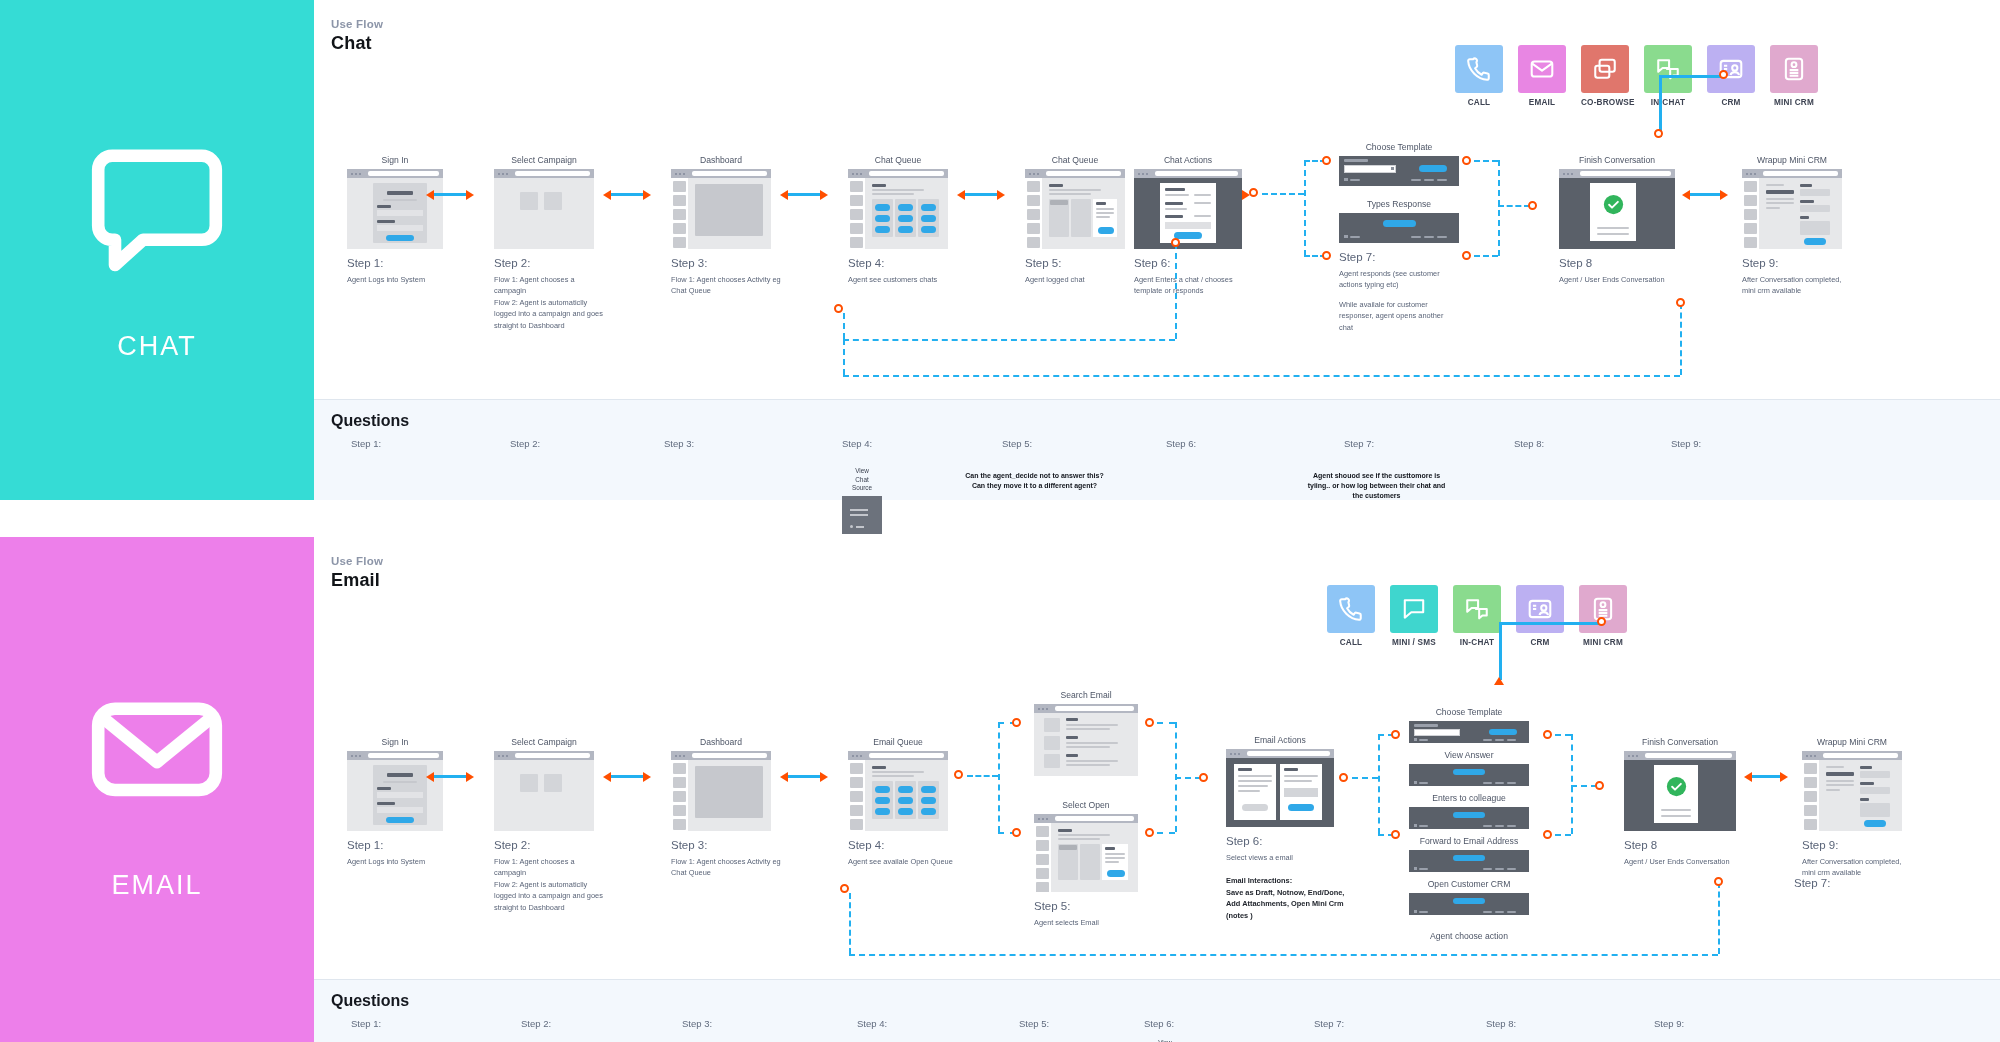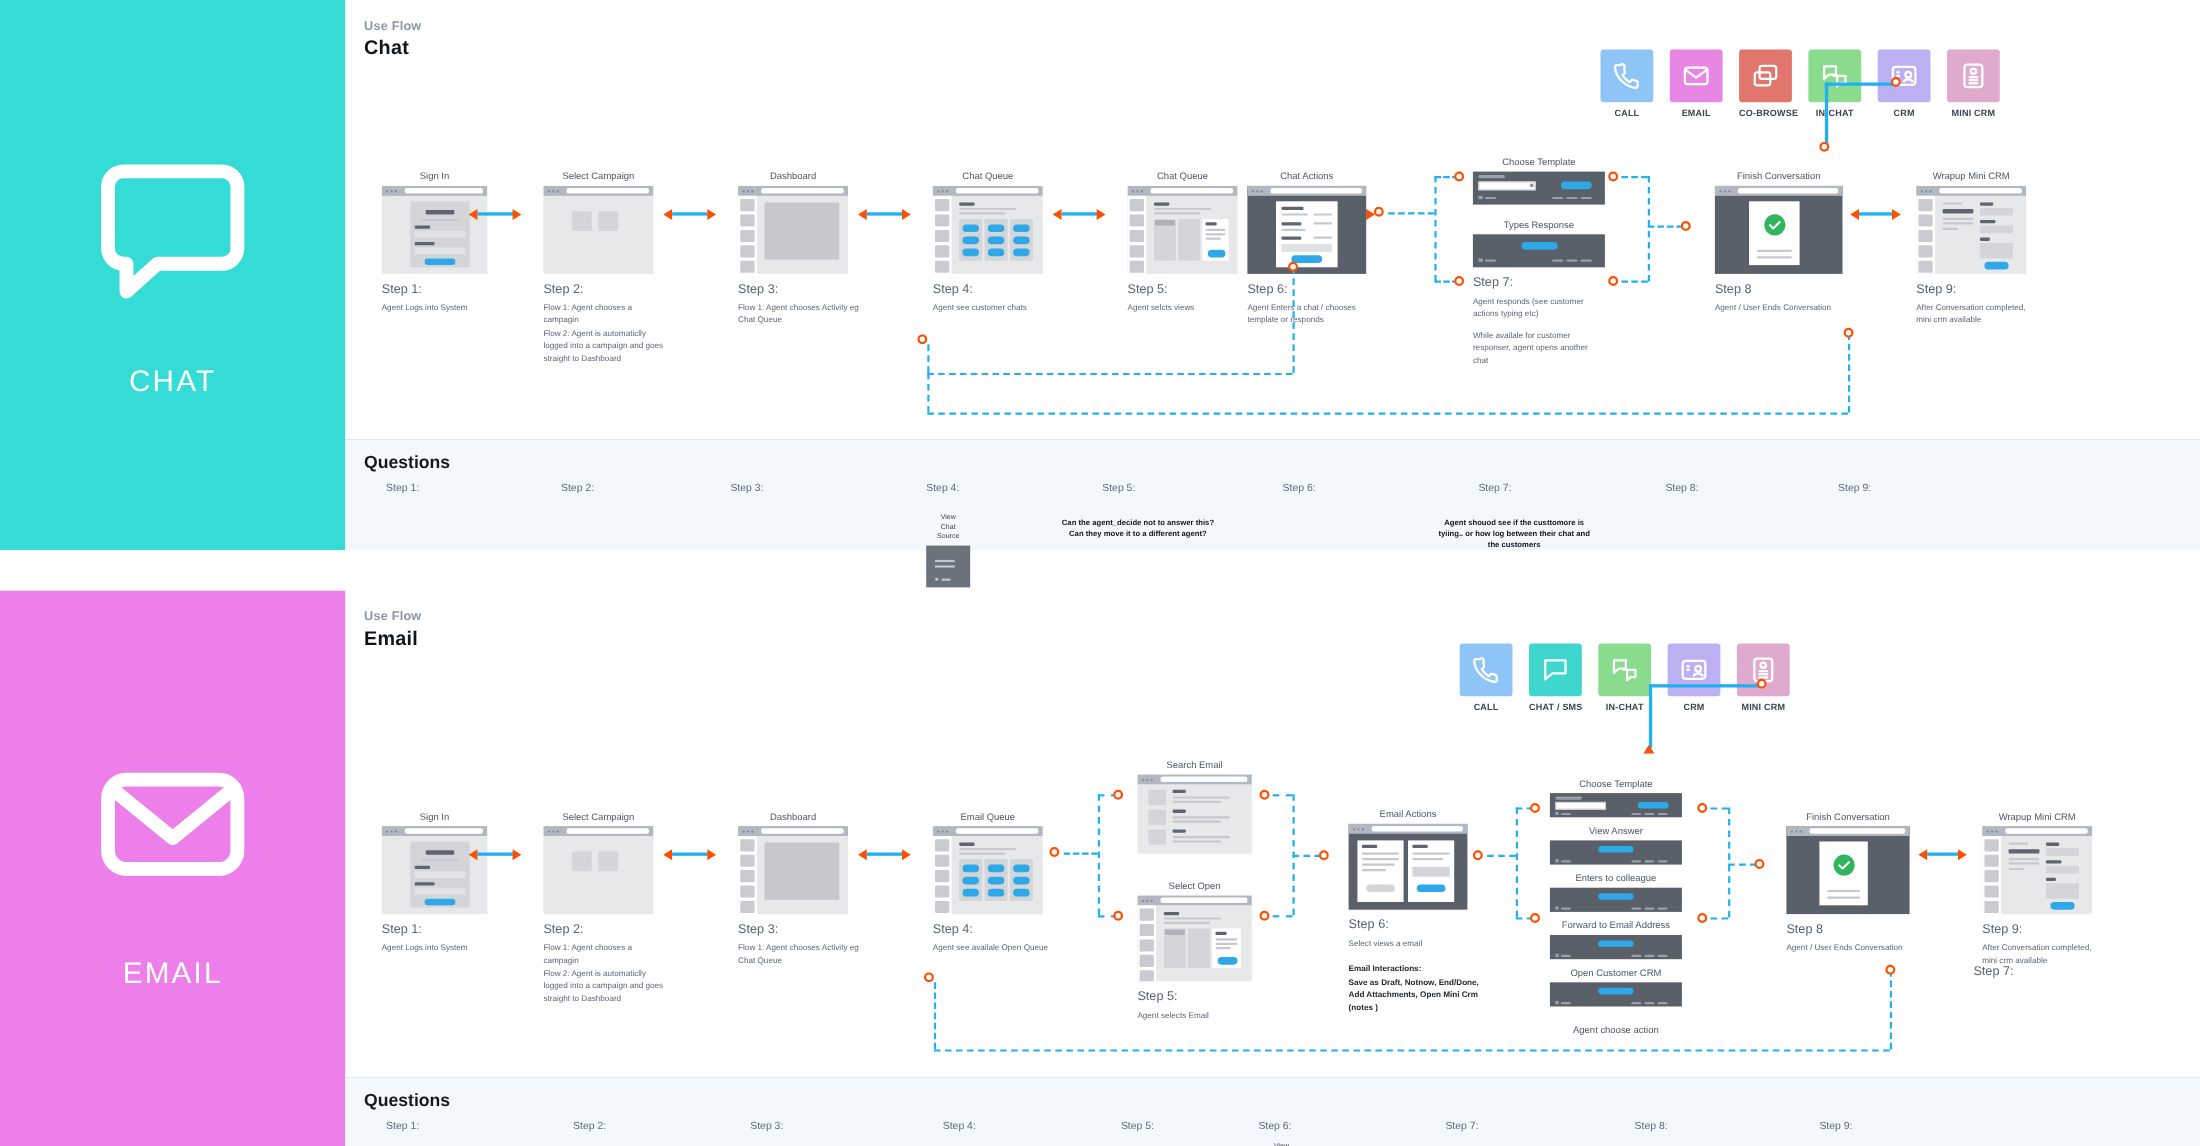--- a/index.html
+++ b/index.html
@@ -292,21 +292,21 @@
           <div class="pill" style="position:absolute;left:27px;top:48px;width:15px;"></div>
           <div class="pill" style="position:absolute;left:50px;top:26px;width:15px;"></div>
           <div class="pill" style="position:absolute;left:50px;top:37px;width:15px;"></div>
           <div class="pill" style="position:absolute;left:50px;top:48px;width:15px;"></div>
           <div class="pill" style="position:absolute;left:73px;top:26px;width:15px;"></div>
           <div class="pill" style="position:absolute;left:73px;top:37px;width:15px;"></div>
           <div class="pill" style="position:absolute;left:73px;top:48px;width:15px;"></div>
         </div>
       </div>
       <div class="step-label">Step 4:</div>
-      <div class="step-desc" style="width:112px">Agent see customer chats</div>
+      <div class="step-desc" style="width:112px">Agent see customers chats</div>
     </div>
     <div class="tri left" style="left:643px; top:190px;"></div>
     <div class="conn" style="left:651px; top:193px; width:34px;"></div>
     <div class="tri right" style="left:683px; top:190px;"></div>
 
     <div class="step" style="left:711px; top:155px; width:100px;">
       <div class="step-title">Chat Queue</div>
       <div class="wf" style="width:100px;height:80px;">
         <div class="wf-bar">
             <span class="dot"></span>
@@ -331,21 +331,21 @@
           <div style="position:absolute;left:68px;top:21px;width:24px;height:38px;background:#fff;">
             <div class="ln dk" style="position:absolute;left:3px;top:3px;width:10px;height:3px;"></div>
             <div class="ln" style="position:absolute;left:3px;top:9px;width:18px;height:2px;"></div>
             <div class="ln" style="position:absolute;left:3px;top:13px;width:18px;height:2px;"></div>
             <div class="ln" style="position:absolute;left:3px;top:17px;width:14px;height:2px;"></div>
             <div class="pill" style="position:absolute;left:5px;top:28px;width:16px;"></div>
           </div>
         </div>
       </div>
       <div class="step-label">Step 5:</div>
-      <div class="step-desc" style="width:112px">Agent selcts views</div>
+      <div class="step-desc" style="width:112px">Agent logged chat</div>
     </div>
     <div class="tri left" style="left:888px; top:190px;"></div>
     <div class="conn" style="left:896px; top:193px; width:34px;"></div>
     <div class="tri right" style="left:928px; top:190px;"></div>
 
     <div class="step" style="left:820px; top:155px; width:108px;">
       <div class="step-title">Chat Actions</div>
       <div class="wf dark" style="width:108px;height:80px;">
         <div class="wf-bar">
             <span class="dot"></span>
@@ -568,21 +568,21 @@
             </svg>
         </div>
         <div class="cap">CALL</div>
       </div>
       <div class="chan">
         <div class="sq" style="background:#3FD6CE">
           <svg width="26" height="26" viewBox="0 0 24 24" fill="none" stroke="#fff" stroke-width="1.9" stroke-linejoin="round">
               <path d="M3.5 4h17v11h-11l-6 5V4z"></path>
             </svg>
         </div>
-        <div class="cap">CHAT / SMS</div>
+        <div class="cap">MINI / SMS</div>
       </div>
       <div class="chan">
         <div class="sq" style="background:#8ADB8E">
           <svg width="26" height="26" viewBox="0 0 24 24" fill="none" stroke="#fff" stroke-width="1.9" stroke-linejoin="round">
               <path d="M3 4h10v7H7l-4 3.5V4z"></path>
               <path d="M11 12h10v6h-4l-3 2.6V12z"></path>
             </svg>
         </div>
         <div class="cap">IN-CHAT</div>
       </div>

